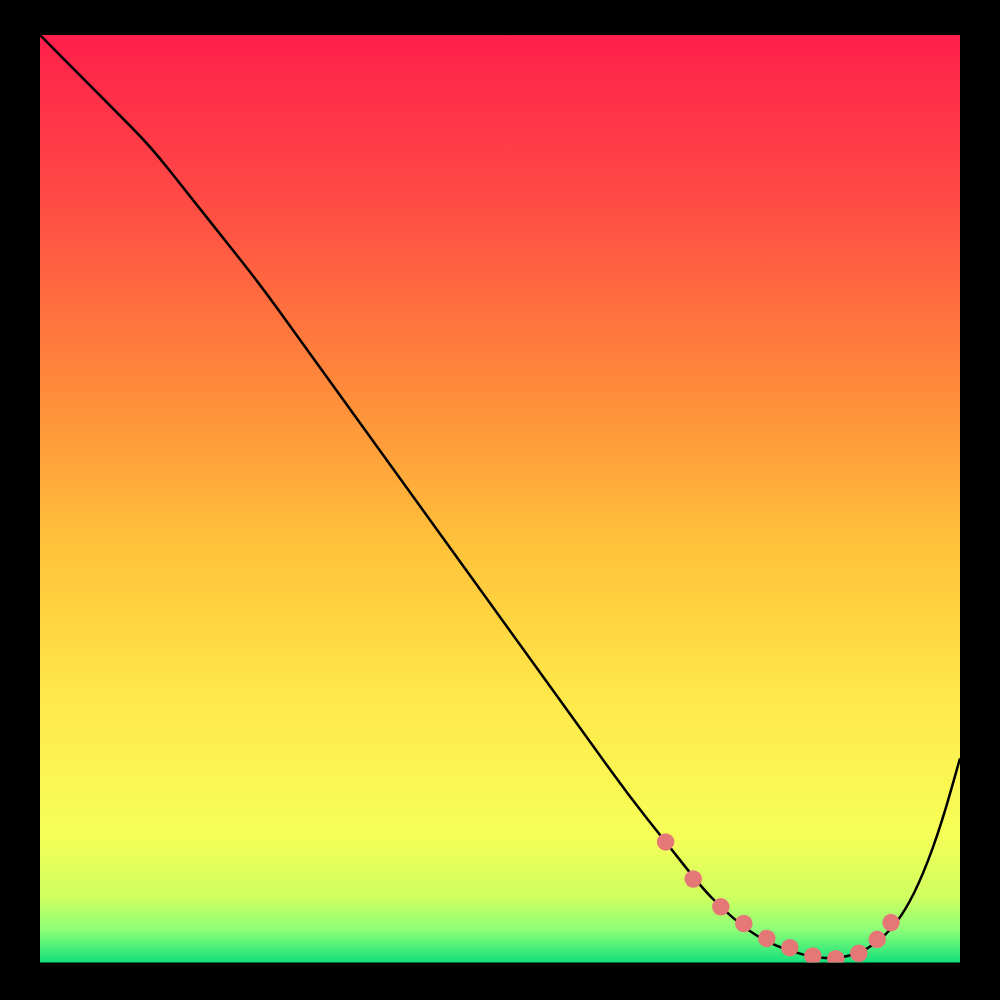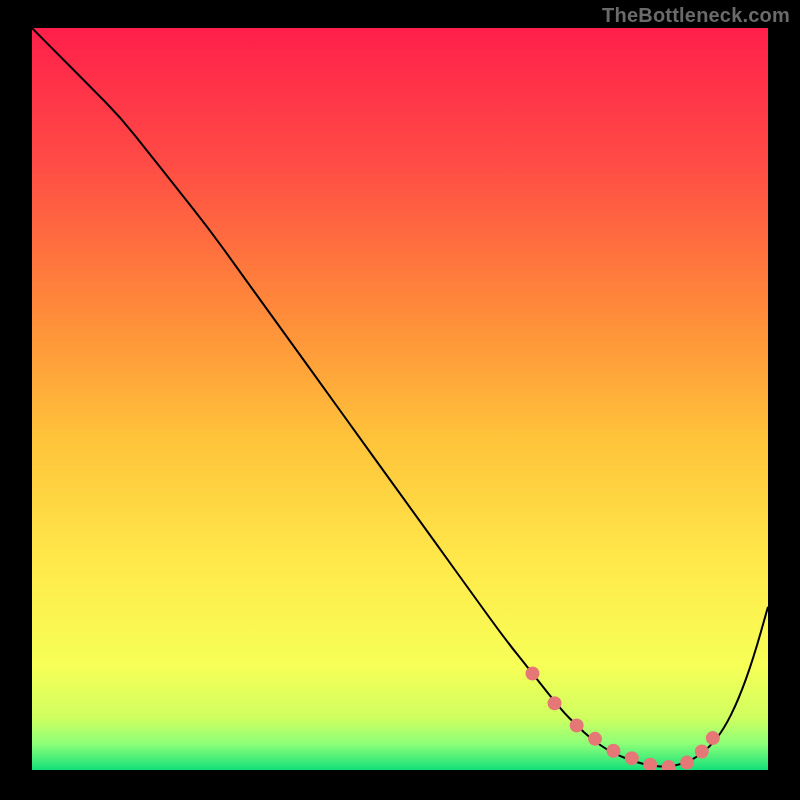--- a/index.html
+++ b/index.html
@@ -33,21 +33,20 @@
     top: 0;
     width: 800px;
     height: 800px;
   }
 </style>
 </head>
 <body>
 
 <div class="stage">
 
-  <div class="watermark">TheBottleneck.com</div>
 
   <svg class="chart" viewBox="0 0 800 800">
     <defs>
       <linearGradient id="bg-grad" x1="0" y1="0" x2="0" y2="1">
           <stop offset="0%" stop-color="#ff1f4b"></stop>
           <stop offset="18%" stop-color="#ff4b45"></stop>
           <stop offset="38%" stop-color="#ff8a3a"></stop>
           <stop offset="55.00000000000001%" stop-color="#ffc23a"></stop>
           <stop offset="72%" stop-color="#ffe94a"></stop>
           <stop offset="86%" stop-color="#f7ff57"></stop>

